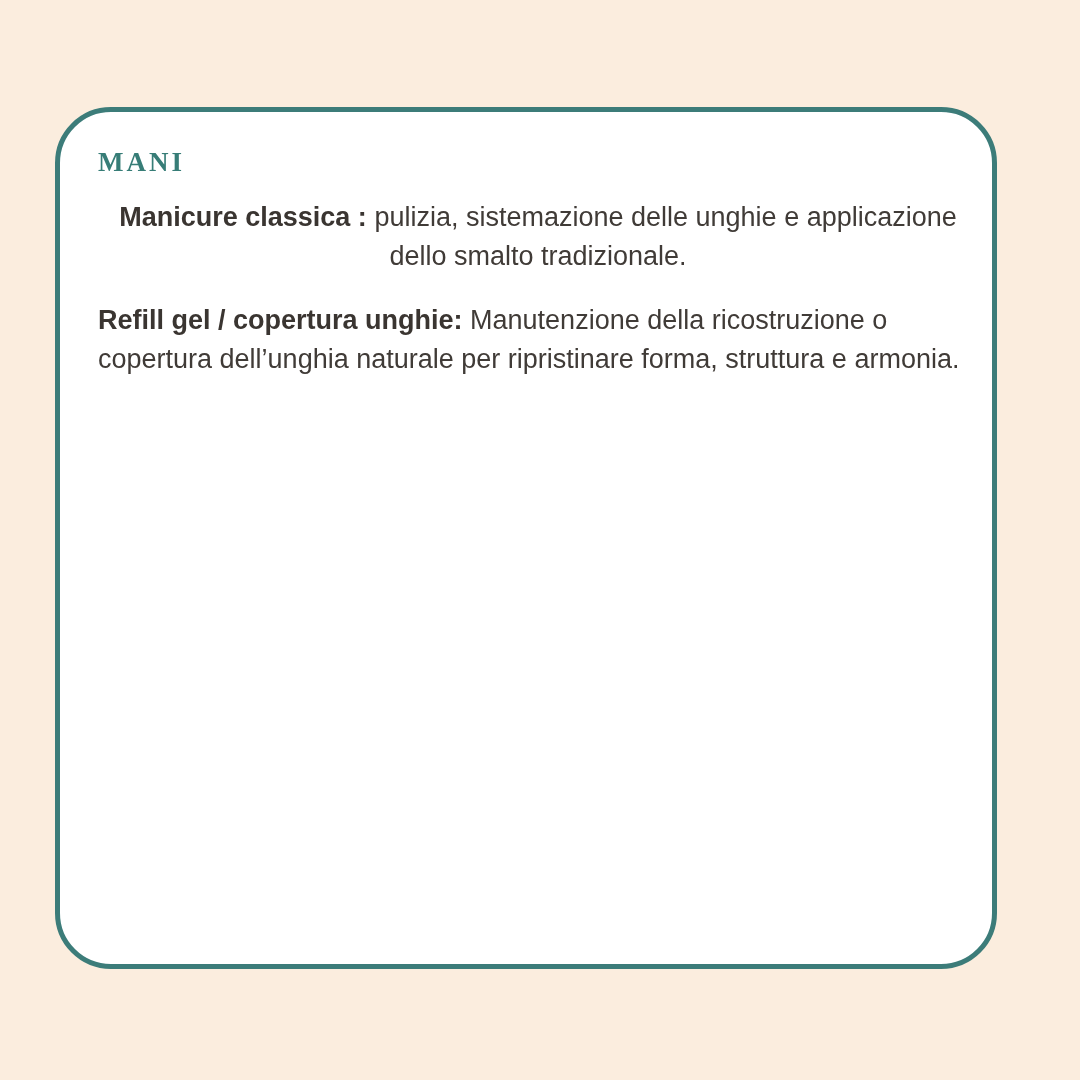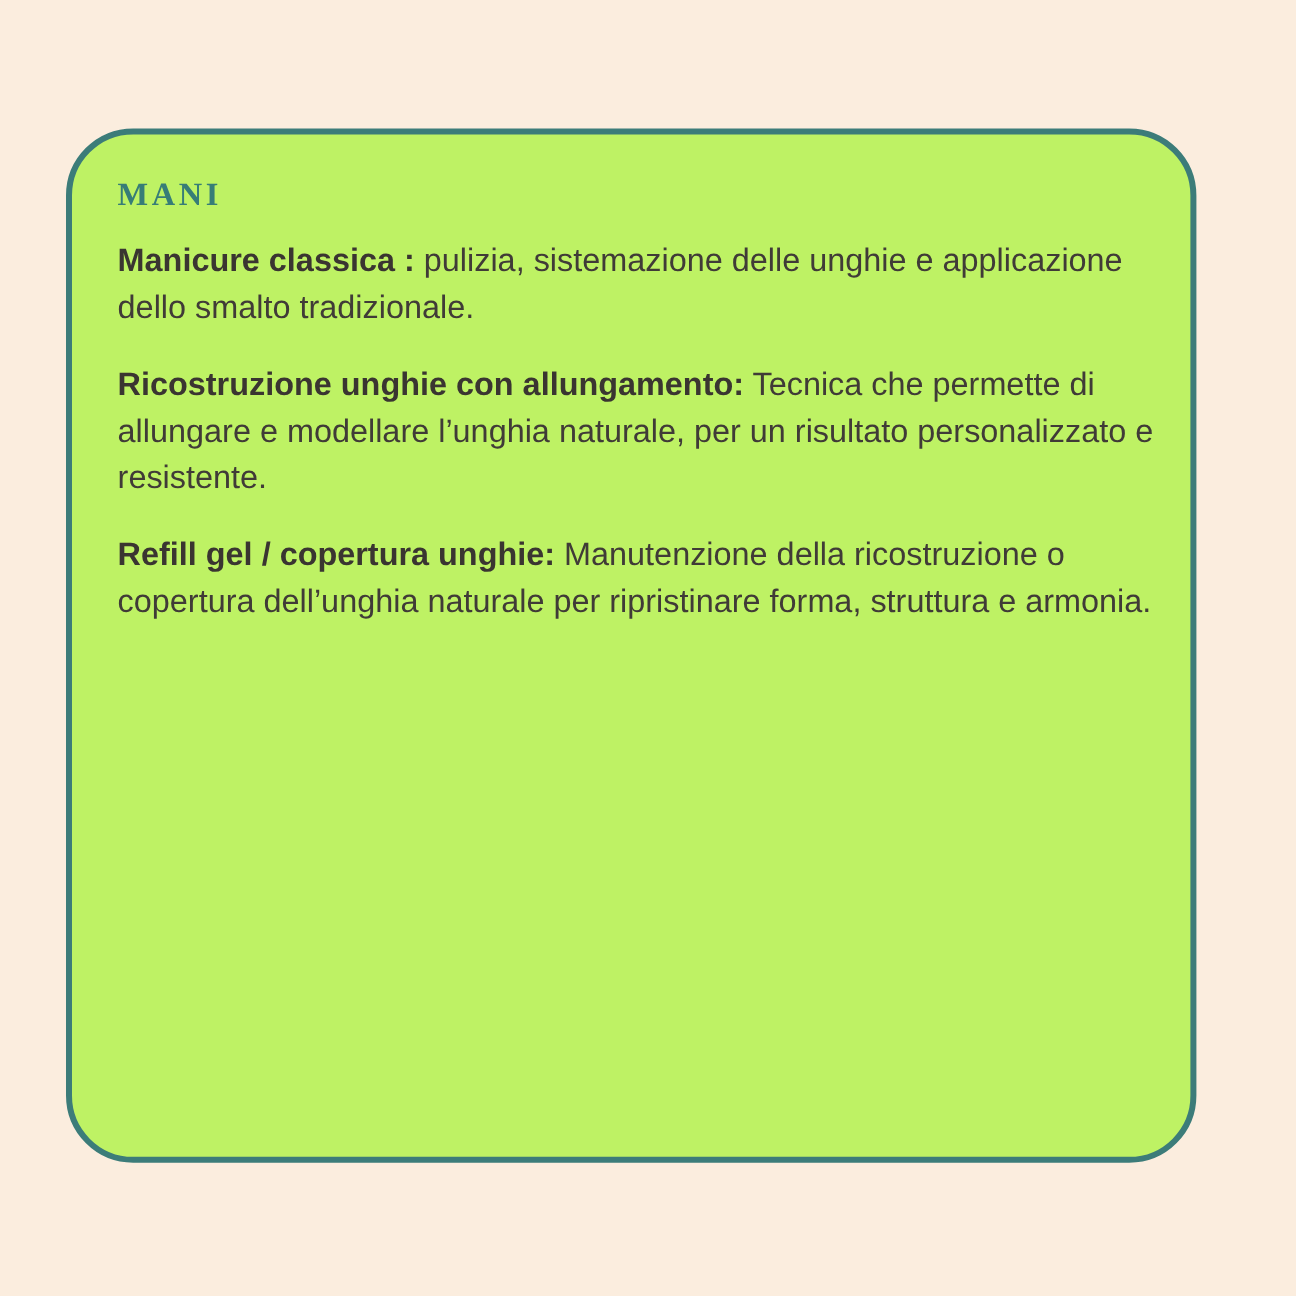--- a/index.html
+++ b/index.html
@@ -14,21 +14,21 @@
     position: relative;
     overflow: hidden;
   }
   .card {
     position: absolute;
     left: 55px;
     top: 107px;
     width: 942px;
     height: 862px;
     box-sizing: border-box;
-    background: #bef264;
+    background: #ffffff;
     border: 5px solid #3C7C79;
     border-radius: 56px;
     padding: 34px 24px 0 38px;
   }
   .card-title {
     margin: 0 0 20px 0;
     font-family: "Liberation Serif", serif;
     font-size: 27px;
     line-height: 32px;
     font-weight: 700;
@@ -39,34 +39,34 @@
     width: 880px;
   }
   .service-para {
     margin: 0 0 25px 0;
     font-size: 27px;
     line-height: 39px;
     color: #403B37;
     font-weight: 400;
   }
   .service-para:first-of-type {
+    text-align: center;
   }
   .service-name {
     font-weight: 700;
     color: #3A3531;
   }
 </style>
 </head>
 <body>
 
 <div class="card">
   <h1 class="card-title">MANI</h1>
 
   <div class="services">
     <p class="service-para"><span class="service-name">Manicure classica :</span> <span>pulizia, sistemazione delle unghie e applicazione dello smalto tradizionale.</span></p>
 
 
 
-    <p class="service-para"><span class="service-name">Ricostruzione unghie con allungamento:</span> <span>Tecnica che permette di allungare e modellare l’unghia naturale, per un risultato personalizzato e resistente.</span></p>
 
     <p class="service-para"><span class="service-name">Refill gel / copertura unghie:</span> <span>Manutenzione della ricostruzione o copertura dell’unghia naturale per ripristinare forma, struttura e armonia.</span></p>
   </div>
 </div>
 
 </body></html>

